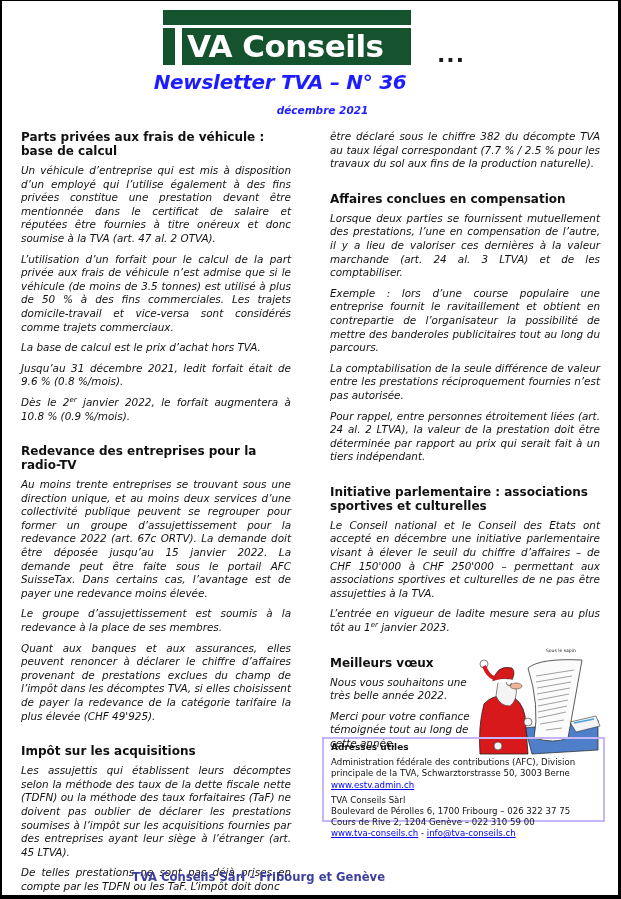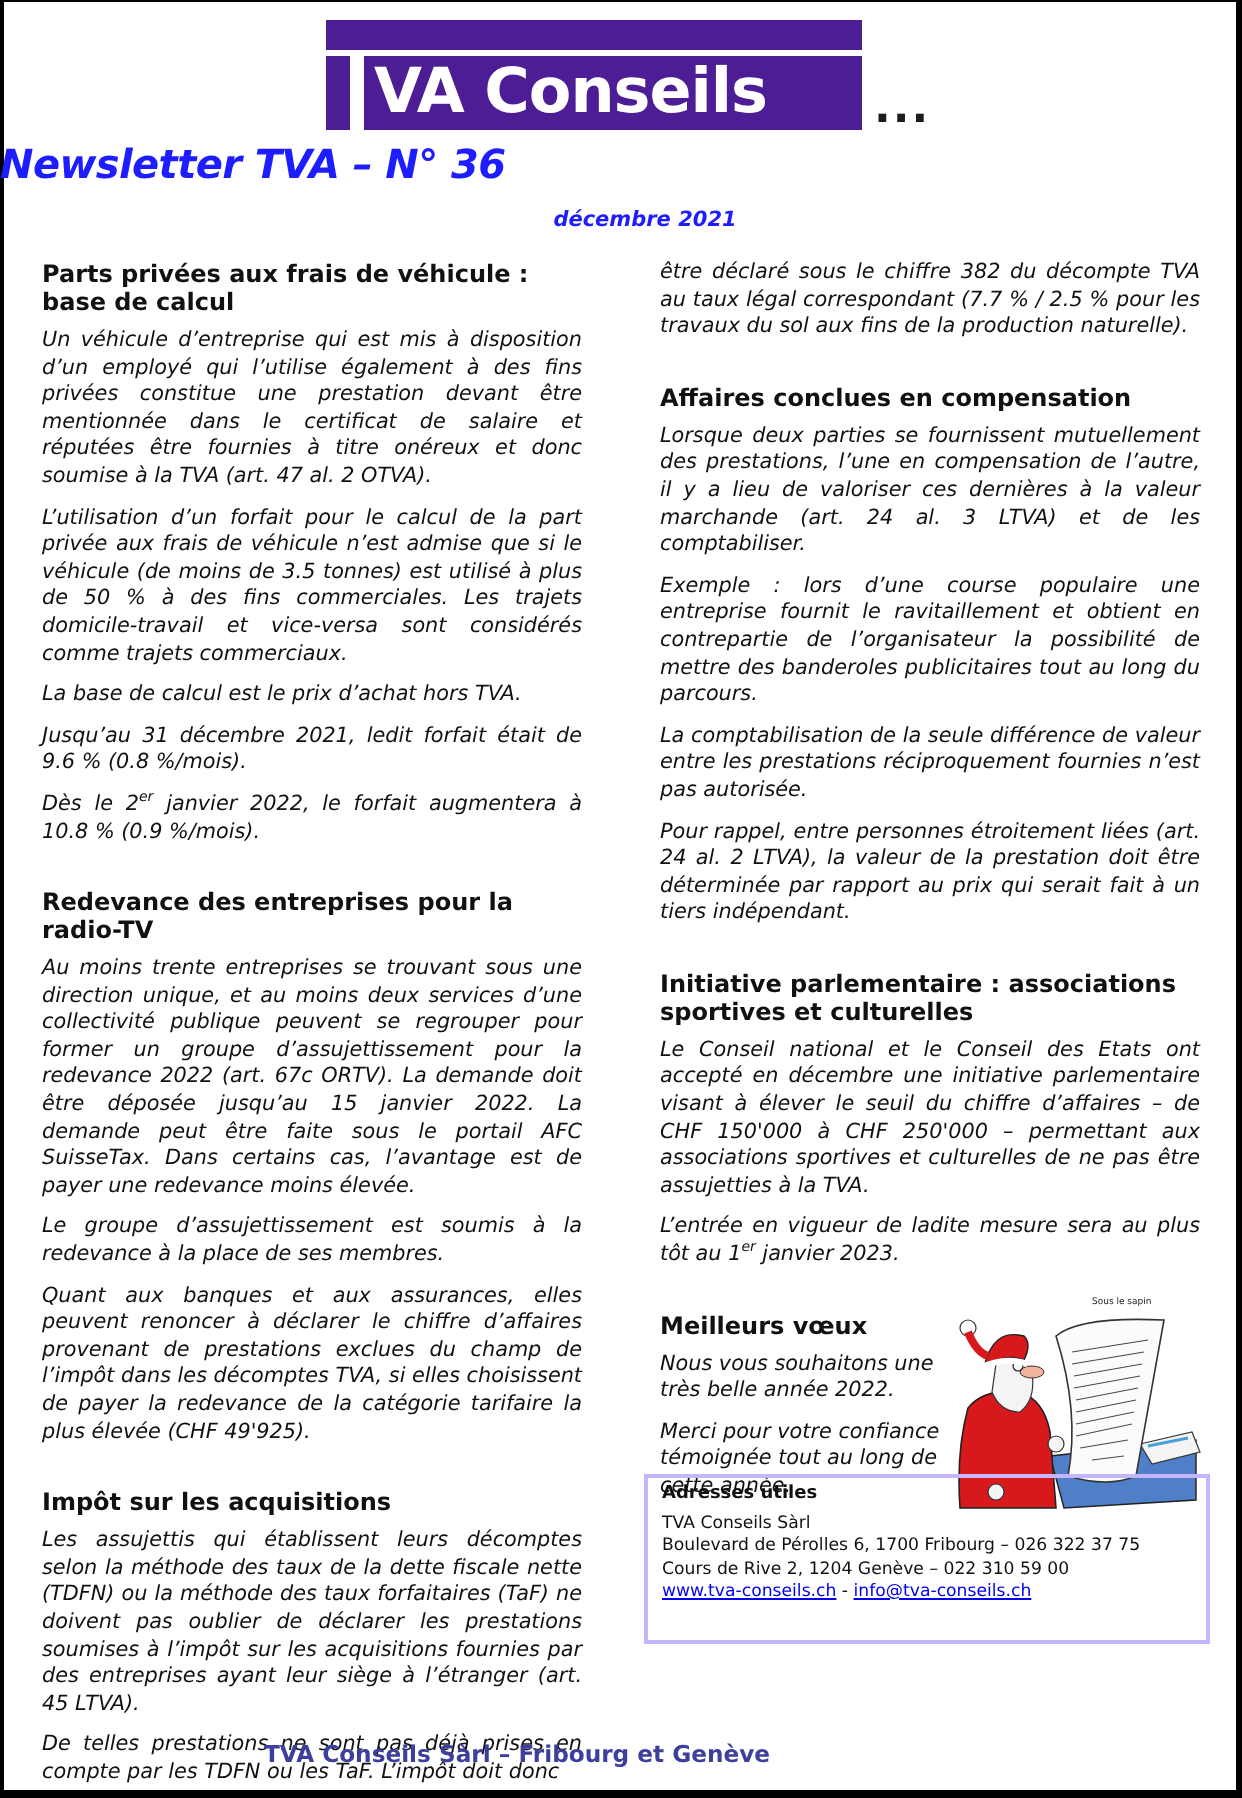--- a/index.html
+++ b/index.html
@@ -1,29 +1,29 @@
 <!DOCTYPE html>
 <html><head>
 <meta charset="utf-8">
 <style>
   html, body { margin: 0; padding: 0; background: #ffffff; }
   body { width: 621px; height: 899px; position: relative; overflow: hidden; font-family: "DejaVu Sans", sans-serif; color: #111; }
   .frame { position: absolute; left: 0; top: 0; width: 621px; height: 899px; box-sizing: border-box;
            border-top: 1px solid #000; border-left: 2px solid #000; border-right: 3px solid #000; border-bottom: 4px solid #000; }
 
   
-  .logo { position: absolute; left: 163px; top: 10px; width: 268px; height: 55px; background: #4c1d95; overflow: hidden; }
+  .logo { position: absolute; left: 163px; top: 10px; width: 248px; height: 55px; background: #14532d; overflow: hidden; }
   .logo .tbar { position: absolute; left: 0; right: 0; top: 15px; height: 3px; background: #fff; }
   .logo .tstem { position: absolute; left: 12px; top: 15px; width: 7px; height: 40px; background: #fff; }
   .logo .word { position: absolute; left: 24px; top: 18px; font-family: "DejaVu Sans", sans-serif; font-weight: bold;
                 font-size: 31px; color: #fff; letter-spacing: -0.5px; line-height: 36px; white-space: nowrap; }
   .logo-dots { position: absolute; left: 437px; top: 42px; font-family: "DejaVu Sans", sans-serif; font-weight: bold;
                font-size: 22px; color: #1c1c1c; letter-spacing: 1px; }
 
-  .nl-title { position: absolute; left: 0; width: 560px; top: 70px; text-align: left; font-family: "DejaVu Sans", sans-serif;
+  .nl-title { position: absolute; left: 0; width: 560px; top: 70px; text-align: center; font-family: "DejaVu Sans", sans-serif;
               font-weight: bold; font-style: italic; font-size: 20px; color: #1d1dff; letter-spacing: -0.3px; }
   .nl-date { position: absolute; left: 12px; width: 621px; top: 104px; text-align: center; font-family: "DejaVu Sans", sans-serif;
              font-weight: bold; font-style: italic; font-size: 10.5px; color: #1d1dff; }
 
   .col { position: absolute; top: 130px; font-size: 10.4px; line-height: 13.6px; }
   .col-left { left: 21px; width: 270px; }
   .col-right { left: 330px; width: 270px; }
   .col p { margin: 0 0 7px 0; text-align: justify; font-style: italic; }
   .col h2 { margin: 0 0 6px 0; font-size: 12px; line-height: 14px; font-weight: bold; }
   .gap { height: 14px; }
@@ -128,20 +128,24 @@
 
       <circle cx="58" cy="76" r="4" fill="#f4f4f4" stroke="#333" stroke-width="0.6"></circle>
       <circle cx="28" cy="100" r="4" fill="#f4f4f4" stroke="#333" stroke-width="0.6"></circle>
     </svg>
   </section>
 </div>
 
 <div class="addr">
   <h3>Adresses utiles</h3>
   <p>
+    <span>Administration fédérale des contributions (AFC), Division principale de la TVA, Schwarztorstrasse 50, 3003 Berne</span><br>
+    <a>www.estv.admin.ch</a>
+  </p>
+  <p>
     <span>TVA Conseils Sàrl</span><br>
     <span>Boulevard de Pérolles 6, 1700 Fribourg – 026 322 37 75</span><br>
     <span>Cours de Rive 2, 1204 Genève – 022 310 59 00</span><br>
     <a>www.tva-conseils.ch</a><span style="white-space:pre;"> - </span><a>info@tva-conseils.ch</a>
   </p>
 </div>
 
 <div class="footer">TVA Conseils Sàrl – Fribourg et Genève</div>
 
 </body></html>

